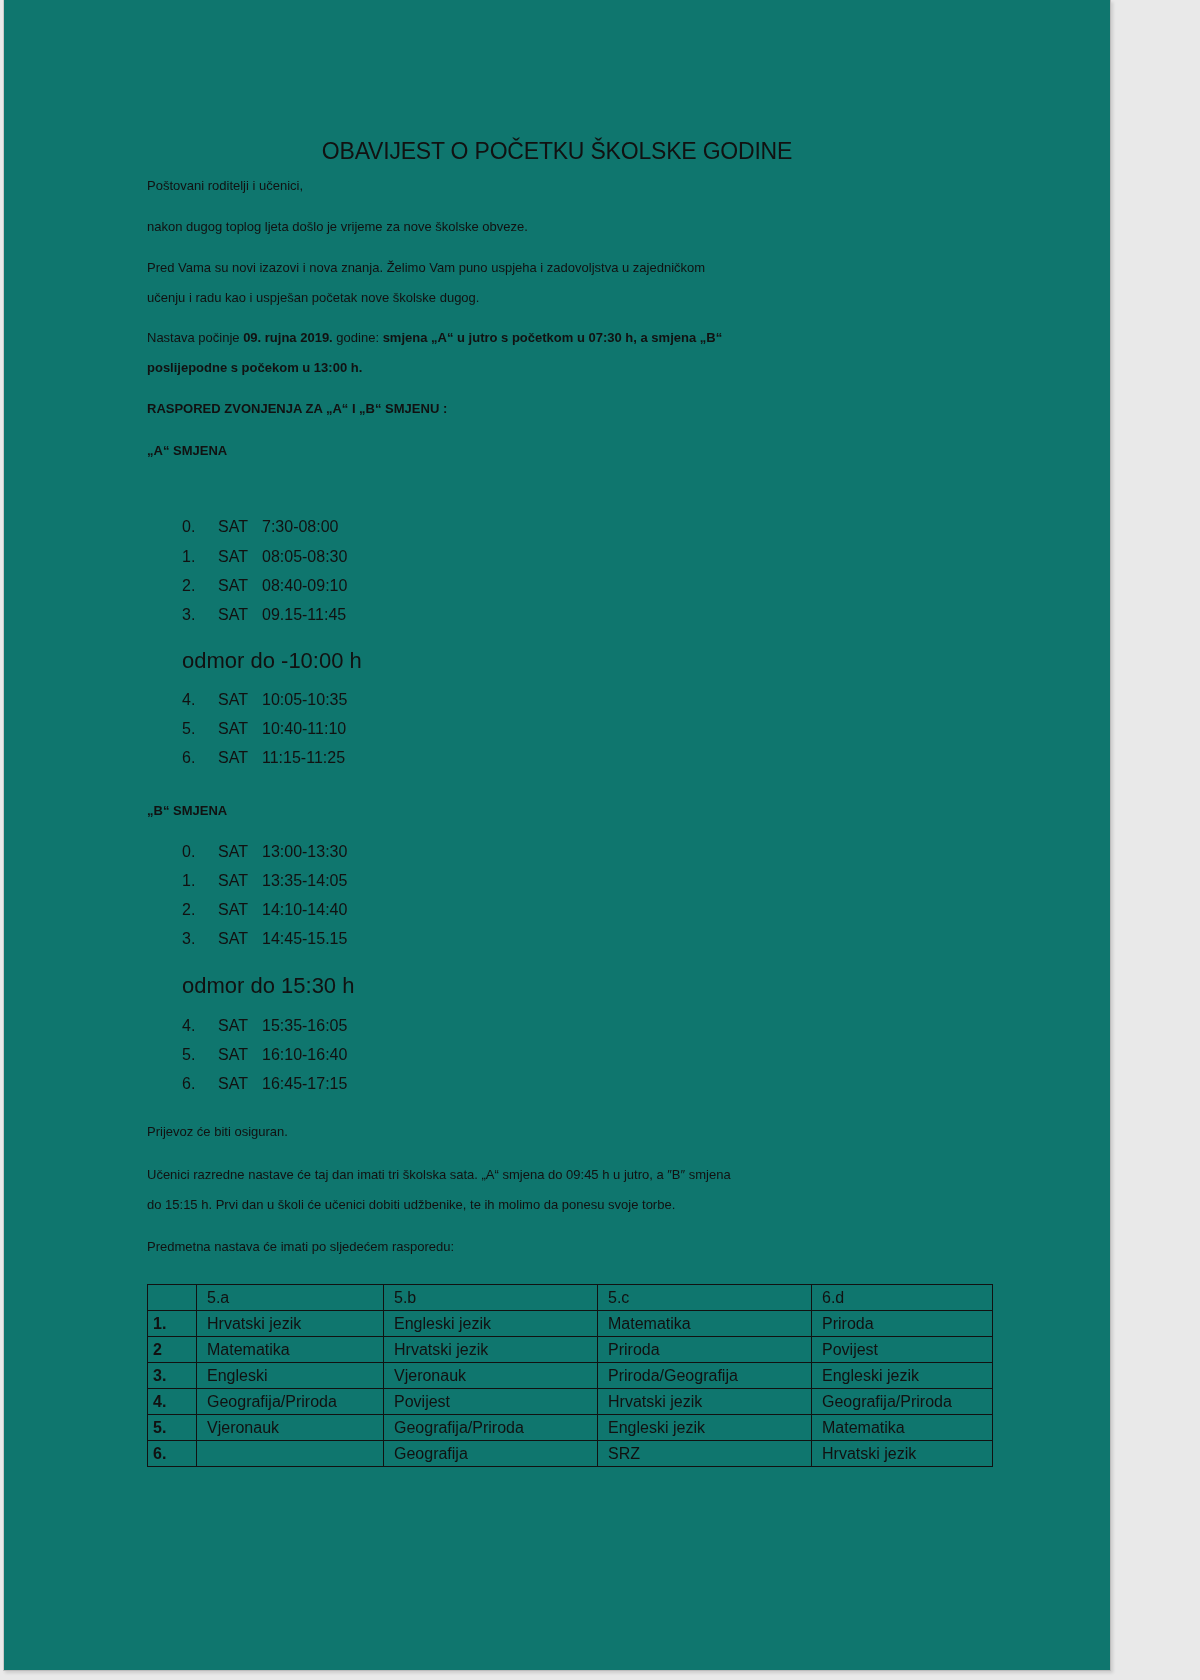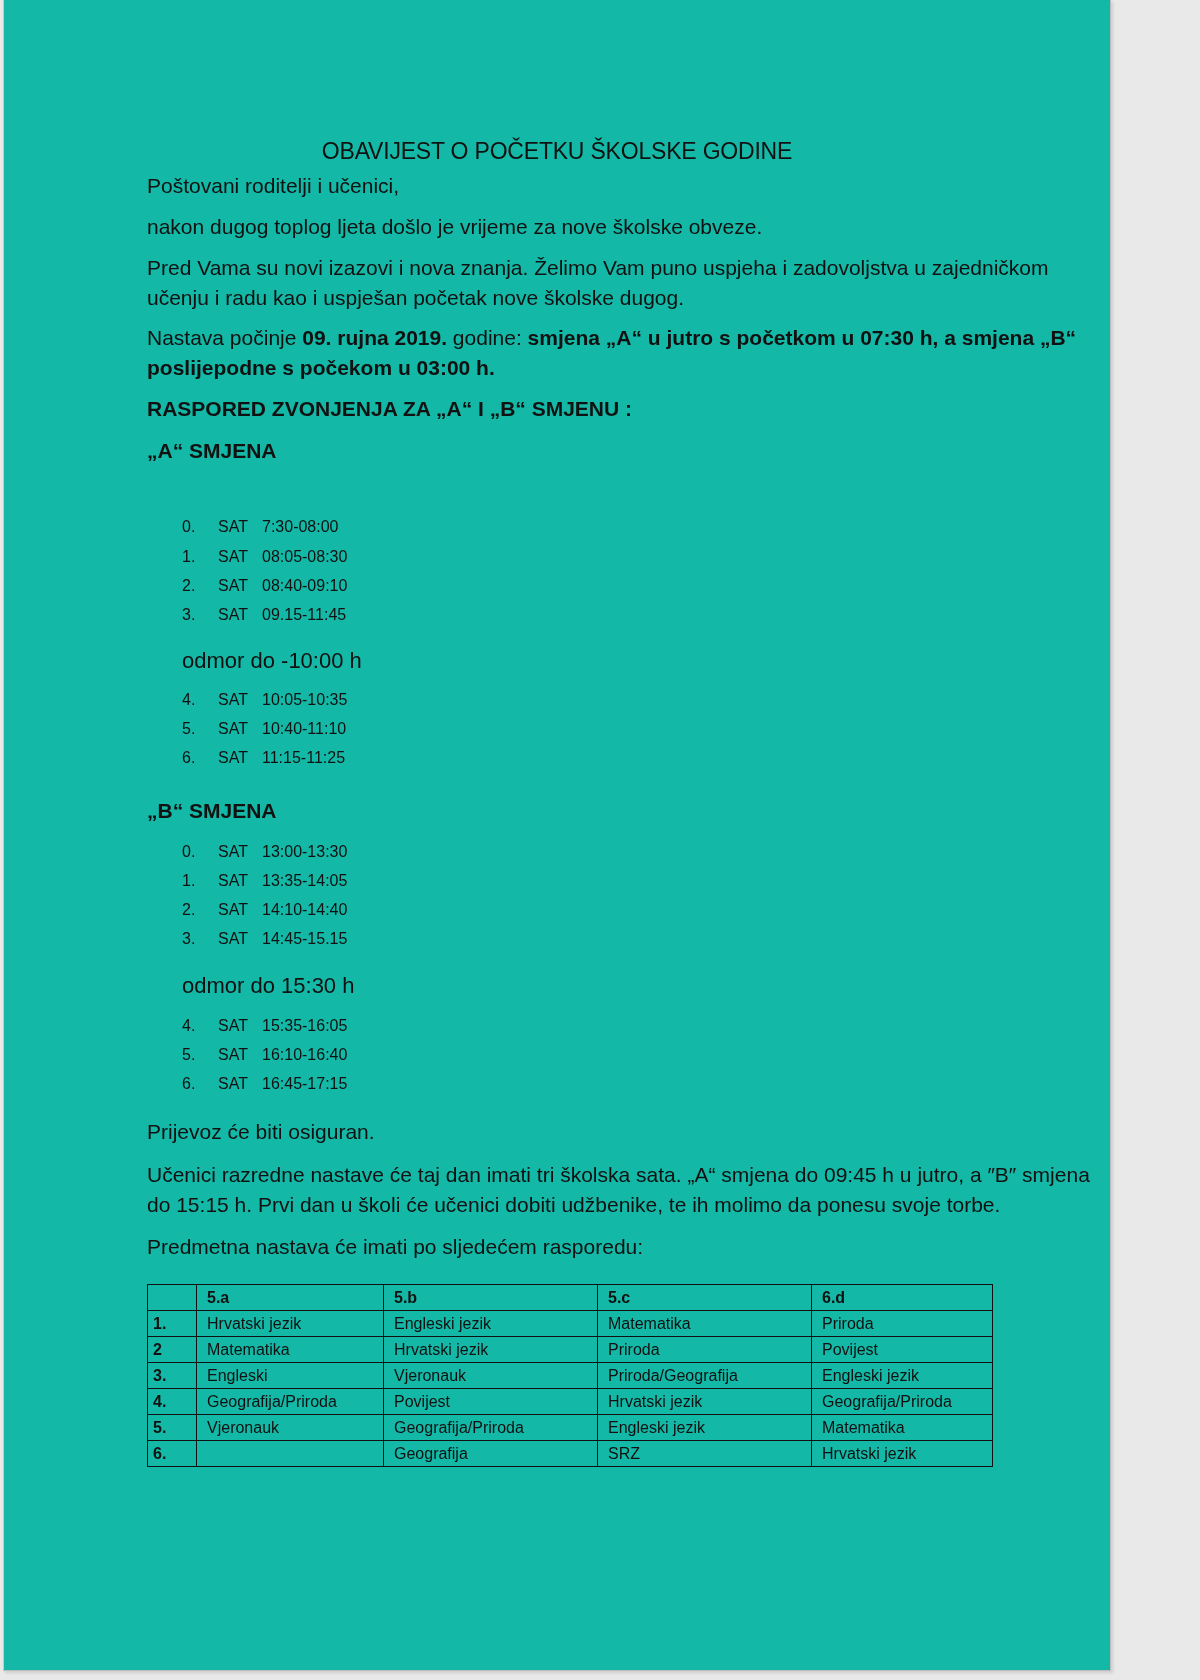--- a/index.html
+++ b/index.html
@@ -8,32 +8,32 @@
     background: #e9e9e9;
     font-family: "Liberation Sans", sans-serif;
     color: #111;
     position: relative;
     overflow: hidden;
   }
   .page {
     position: absolute;
     left: 3px; top: 0;
     width: 1106px; height: 1670px;
-    background: #14b8a6;
+    background: #0f766e;
     border-left: 1px solid #c9c9c9;
     border-right: 1px solid #bcbcbc;
     border-bottom: 1px solid #bcbcbc;
     box-shadow: 2px 2px 3px rgba(0,0,0,0.12);
   }
   .content { position: absolute; left: 143px; top: 0; width: 880px; }
   .title {
     position: absolute; left: 0; top: 138px; width: 820px;
     text-align: center; font-size: 23px; letter-spacing: -0.2px;
   }
-  .p { position: absolute; left: 0; font-size: 21px; line-height: 30px; white-space: nowrap; }
+  .p { position: absolute; left: 0; font-size: 13px; line-height: 30px; white-space: nowrap; }
   .b { font-weight: bold; }
   .list-item { position: absolute; left: 35px; font-size: 16px; white-space: nowrap; }
   .list-item .num { display: inline-block; width: 36px; }
   .list-item .sat { display: inline-block; width: 44px; }
   .break { position: absolute; left: 35px; font-size: 22px; white-space: nowrap; }
 
   table.sched {
     position: absolute; left: 0; top: 1284px;
     border-collapse: collapse;
     font-size: 16px;
@@ -44,39 +44,39 @@
     height: 25px;
     line-height: 25px;
     white-space: nowrap;
     vertical-align: middle;
   }
   table.sched td.c0 { width: 37px; font-weight: bold; padding-left: 5px; }
   table.sched td.c1 { width: 170px; }
   table.sched td.c2 { width: 197px; }
   table.sched td.c3 { width: 197px; }
   table.sched td.c4 { width: 164px; }
-  table.sched tr.head td { font-weight: bold; }
+  table.sched tr.head td { font-weight: normal; }
 </style>
 </head>
 <body>
 
 <div class="page">
   <div class="content">
 
     <div class="title">OBAVIJEST O POČETKU ŠKOLSKE GODINE</div>
 
     <div class="p" style="top:171px">Poštovani roditelji i učenici,</div>
     <div class="p" style="top:212px">nakon dugog toplog ljeta došlo je vrijeme za nove školske obveze.</div>
     <div class="p" style="top:253px"> Pred Vama su novi izazovi i nova znanja. Želimo Vam puno uspjeha i zadovoljstva  u zajedničkom</div>
     <div class="p" style="top:283px">učenju i radu kao i uspješan početak nove školske dugog.</div>
 
     <div class="p" style="top:323px">
       <span>Nastava počinje </span><span class="b">09. rujna 2019.</span><span> godine: </span><span class="b">smjena  „A“ u jutro s početkom u 07:30 h, a smjena „B“</span>
     </div>
-    <div class="p b" style="top:353px">poslijepodne s počekom u 03:00 h.</div>
+    <div class="p b" style="top:353px">poslijepodne s počekom u 13:00 h.</div>
 
     <div class="p b" style="top:394px">RASPORED ZVONJENJA  ZA  „A“  I „B“ SMJENU :</div>
 
     <div class="p b" style="top:436px">„A“ SMJENA</div>
     <div class="list-item" style="top:518px"><span class="num">0.</span><span class="sat">SAT</span><span>7:30-08:00</span></div>
     <div class="list-item" style="top:548px"><span class="num">1.</span><span class="sat">SAT</span><span>08:05-08:30</span></div>
     <div class="list-item" style="top:577px"><span class="num">2.</span><span class="sat">SAT</span><span>08:40-09:10</span></div>
     <div class="list-item" style="top:606px"><span class="num">3.</span><span class="sat">SAT</span><span>09.15-11:45</span></div>
     <div class="break" style="top:648px">odmor do -10:00 h</div>
     <div class="list-item" style="top:691px"><span class="num">4.</span><span class="sat">SAT</span><span>10:05-10:35</span></div>

